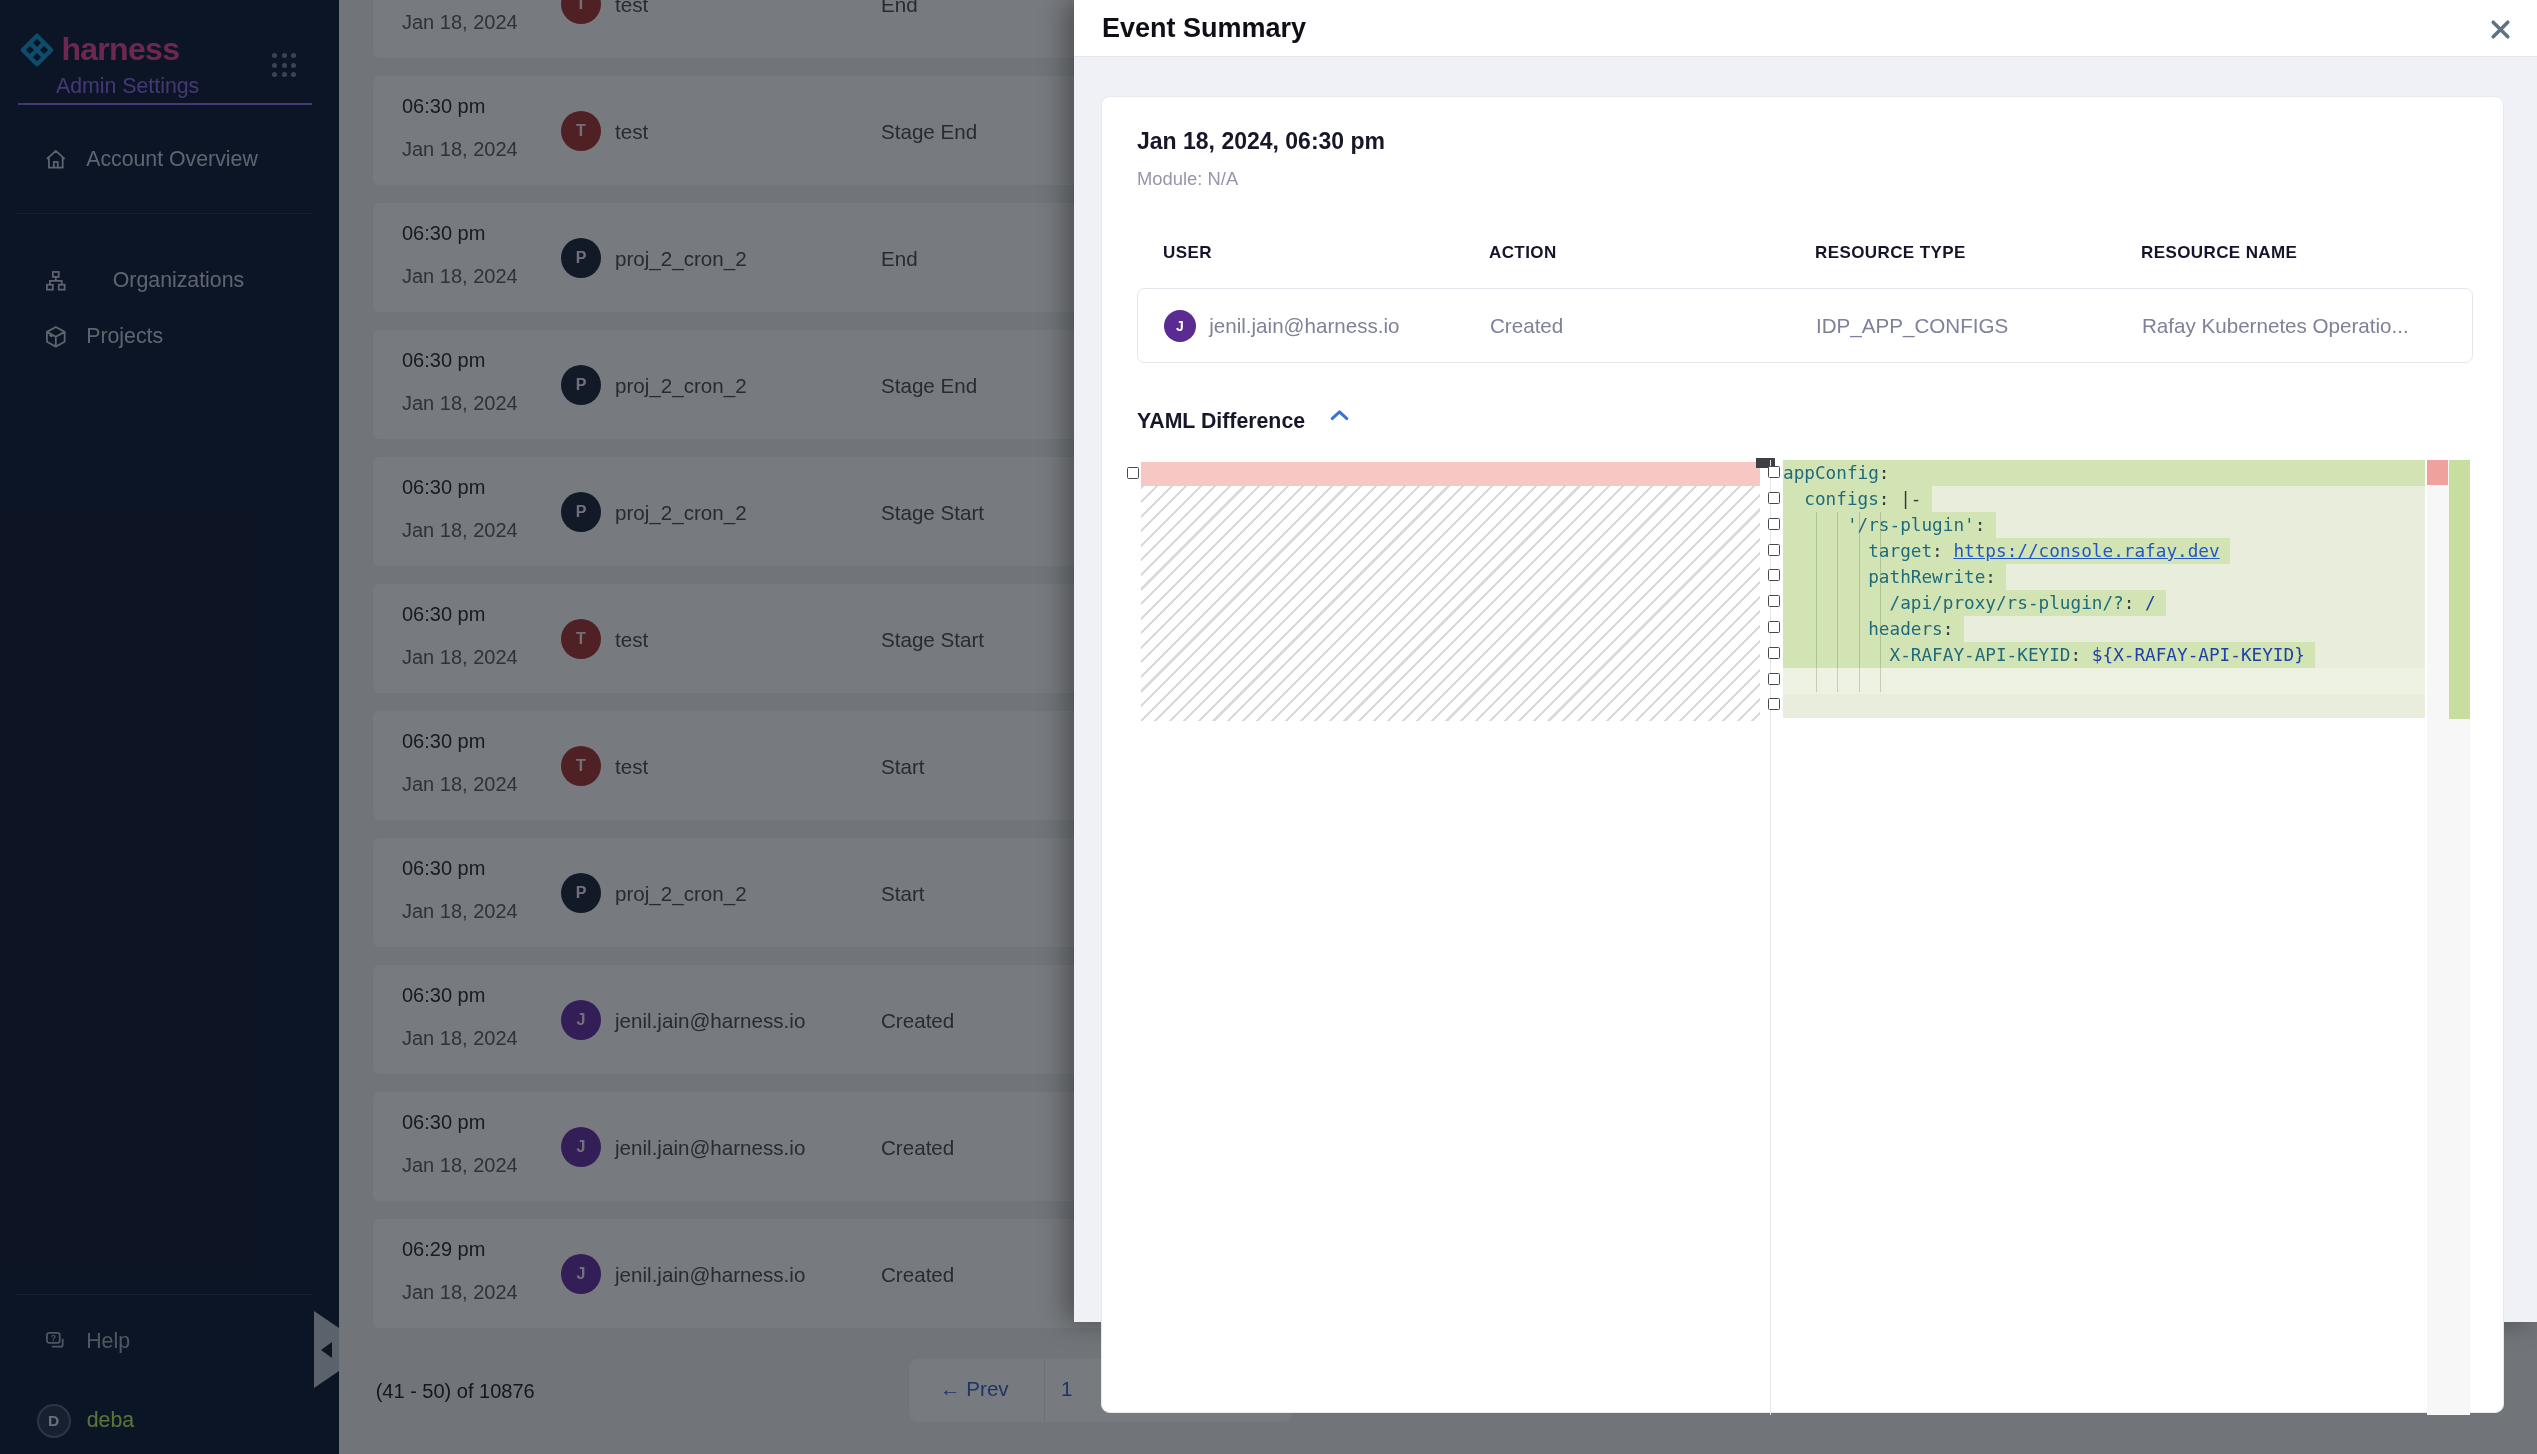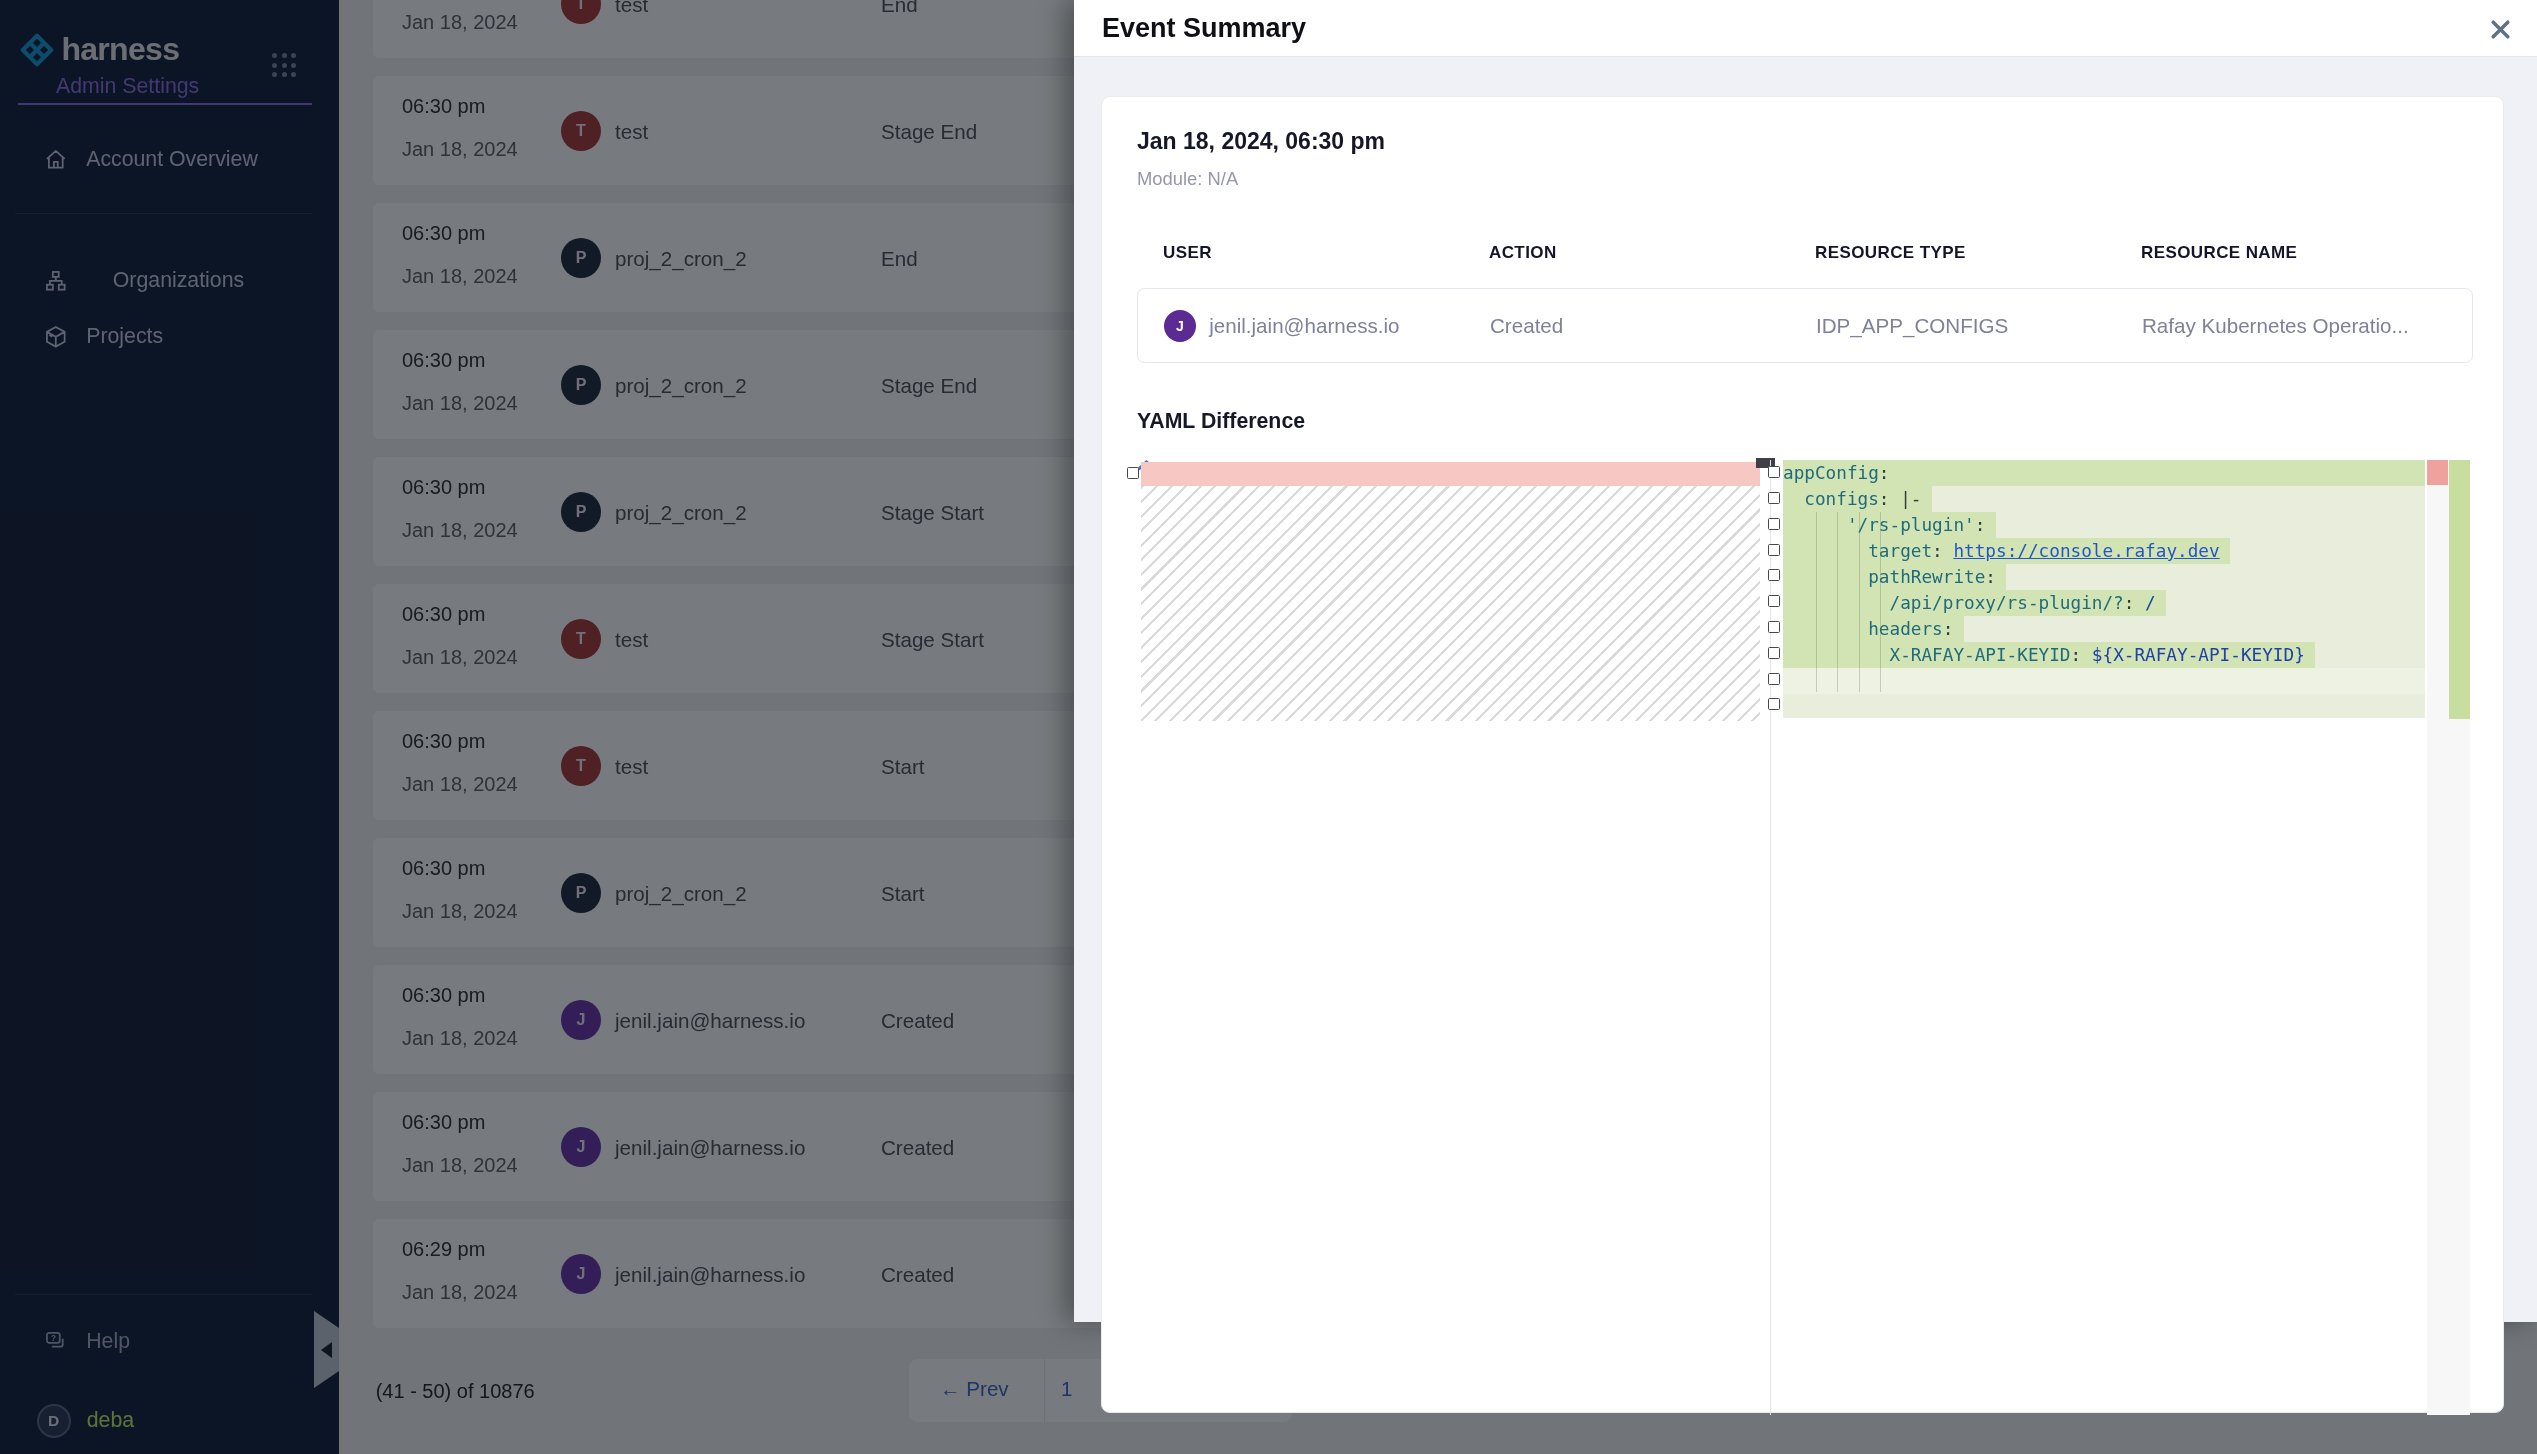--- a/index.html
+++ b/index.html
@@ -3,21 +3,21 @@
 <meta charset="utf-8">
 <style>
   * { margin:0; padding:0; box-sizing:border-box; }
   html,body { width:2538px; height:1454px; overflow:hidden; }
   body { font-family:"Liberation Sans", sans-serif; background:#f2f3f6; position:relative; }
 
   
   .sidebar { position:absolute; left:0; top:0; width:339px; height:1454px; background:var(--sidebar-bg); z-index:1; }
   .logo-row { position:absolute; left:20px; top:31px; display:flex; align-items:center; gap:7.4px; }
   .logo-glyph { width:34px; height:34px; }
-  .logo-text { font-size:32px; font-weight:bold; color:#e5e5e5; letter-spacing:-0.7px;text-align:center; }
+  .logo-text { font-size:32px; font-weight:bold; color:#ec4899; letter-spacing:-0.7px;text-align:center; }
   .subtitle { position:absolute; left:56px; top:74px; font-size:21.3px; color:var(--accent-purple); }
   .grid-icon { position:absolute; left:272px; top:53px; width:25px; display:flex; flex-wrap:wrap; gap:4.4px; }
   .grid-icon i { width:5.2px; height:5.2px; border-radius:50%; background:#7c86a0; }
   .accent-line { position:absolute; left:17.7px; top:103px; width:294px; height:2.2px; background:var(--accent-purple); }
   .nav-item { position:absolute; left:17.7px; width:294px; height:57px; display:flex; align-items:center; gap:18.4px; padding-left:26.5px; color:#c9cde0; border-radius:7.4px; cursor:pointer; }
   .nav-item svg { width:23.6px; height:23.6px; flex:none; }
   .nav-item .lbl { font-size:21.3px; }
   .nav-item.active { background:#233450; color:#74c2f0; }
   .sb-divider { position:absolute; left:14.7px; width:297px; height:0.7px; background:#2a3548; }
   .user-row { position:absolute; left:17.7px; top:1388px; width:294px; height:65px; display:flex; align-items:center; gap:16px; padding-left:19px; }
@@ -53,21 +53,21 @@
 
   .card { position:absolute; left:27px; top:96px; width:1403px; height:1317px; background:#fff; border:0.7px solid #e9e9f0; border-radius:8.8px; }
   .ts { position:absolute; left:35px; top:31px; font-size:23px; font-weight:bold; color:#17172a; }
   .module { position:absolute; left:35px; top:71px; font-size:18.4px; color:#9596ac; }
   .cols-header { position:absolute; left:35px; top:146px; width:1336px; display:grid; grid-template-columns:326px 326px 326px 1fr; padding-left:26px; }
   .cols-header span { font-size:17px; font-weight:bold; color:#14142a; letter-spacing:0.4px; }
   .detail-row { position:absolute; left:35px; top:191px; width:1336px; height:75px; border:0.7px solid #e5e5ee; border-radius:7.4px; display:grid; grid-template-columns:326px 326px 326px 1fr; align-items:center; padding-left:26px; }
   .detail-row .cell { font-size:20.6px; color:#7f8099; }
   .usercell { display:flex; align-items:center; gap:13.2px; }
   .j-avatar { width:32px; height:32px; border-radius:50%; color:#fff; font-size:14px; font-weight:bold; display:flex; align-items:center; justify-content:center; flex:none; }
-  .yaml-label-row { position:absolute; left:35px; top:312px; display:flex; align-items:flex-start; gap:25px;flex-direction:column; }
+  .yaml-label-row { position:absolute; left:35px; top:312px; display:flex; align-items:flex-start; gap:25px; }
   .yaml-label { font-size:21.3px; font-weight:bold; color:#17172a; }
   .yaml-chevron { cursor:pointer; display:flex; }
 
   
   .pink-bar { position:absolute; left:39px; top:365px; width:619px; height:23.6px; background:var(--removed-bar); }
   .hatch { position:absolute; left:39px; top:389px; width:619px; height:235px;
     background:repeating-linear-gradient(135deg,#dadada 0 2.2px,#ffffff 2.2px 10.3px); }
   .fold-sq { position:absolute; width:11.8px; height:11.8px; background:#fff; border:1.5px solid #454a52; border-radius:1.5px; cursor:pointer; }
   .sash-cap { position:absolute; left:654px; top:361px; width:19px; height:10.3px; background:#3f3f46; cursor:ew-resize; }
   .pane-divider { position:absolute; left:668px; top:363px; width:0.7px; height:955px; background:#e6e6e6; }

